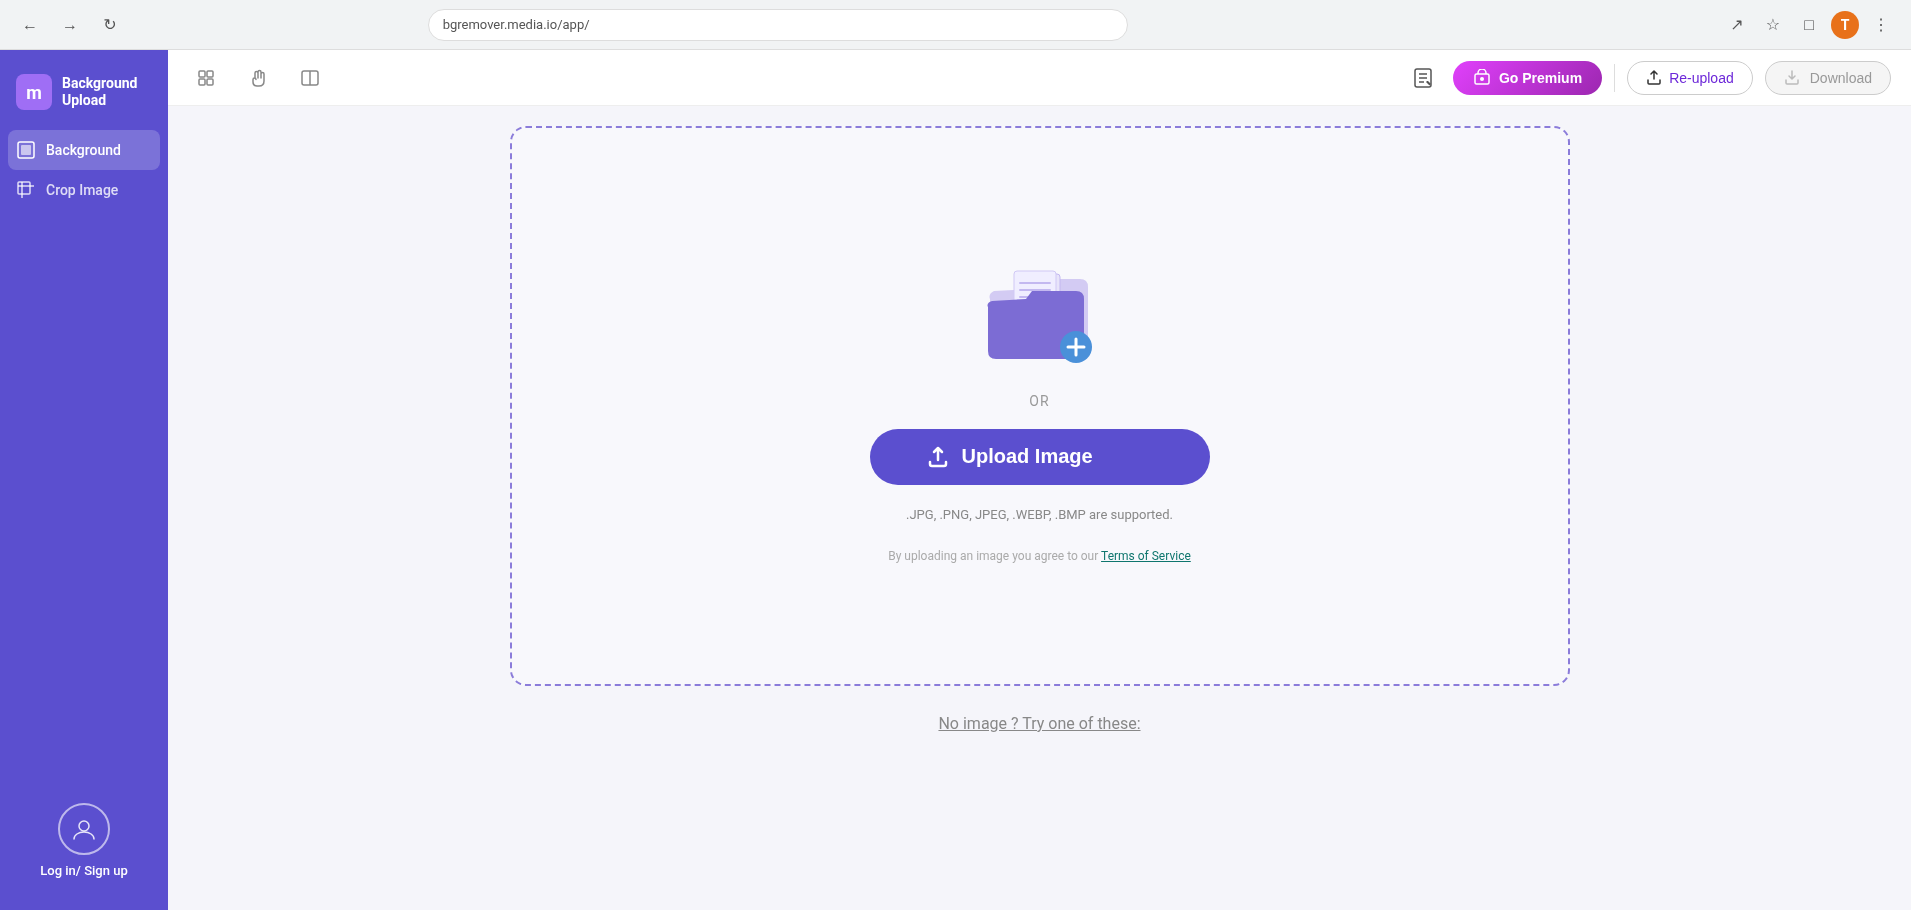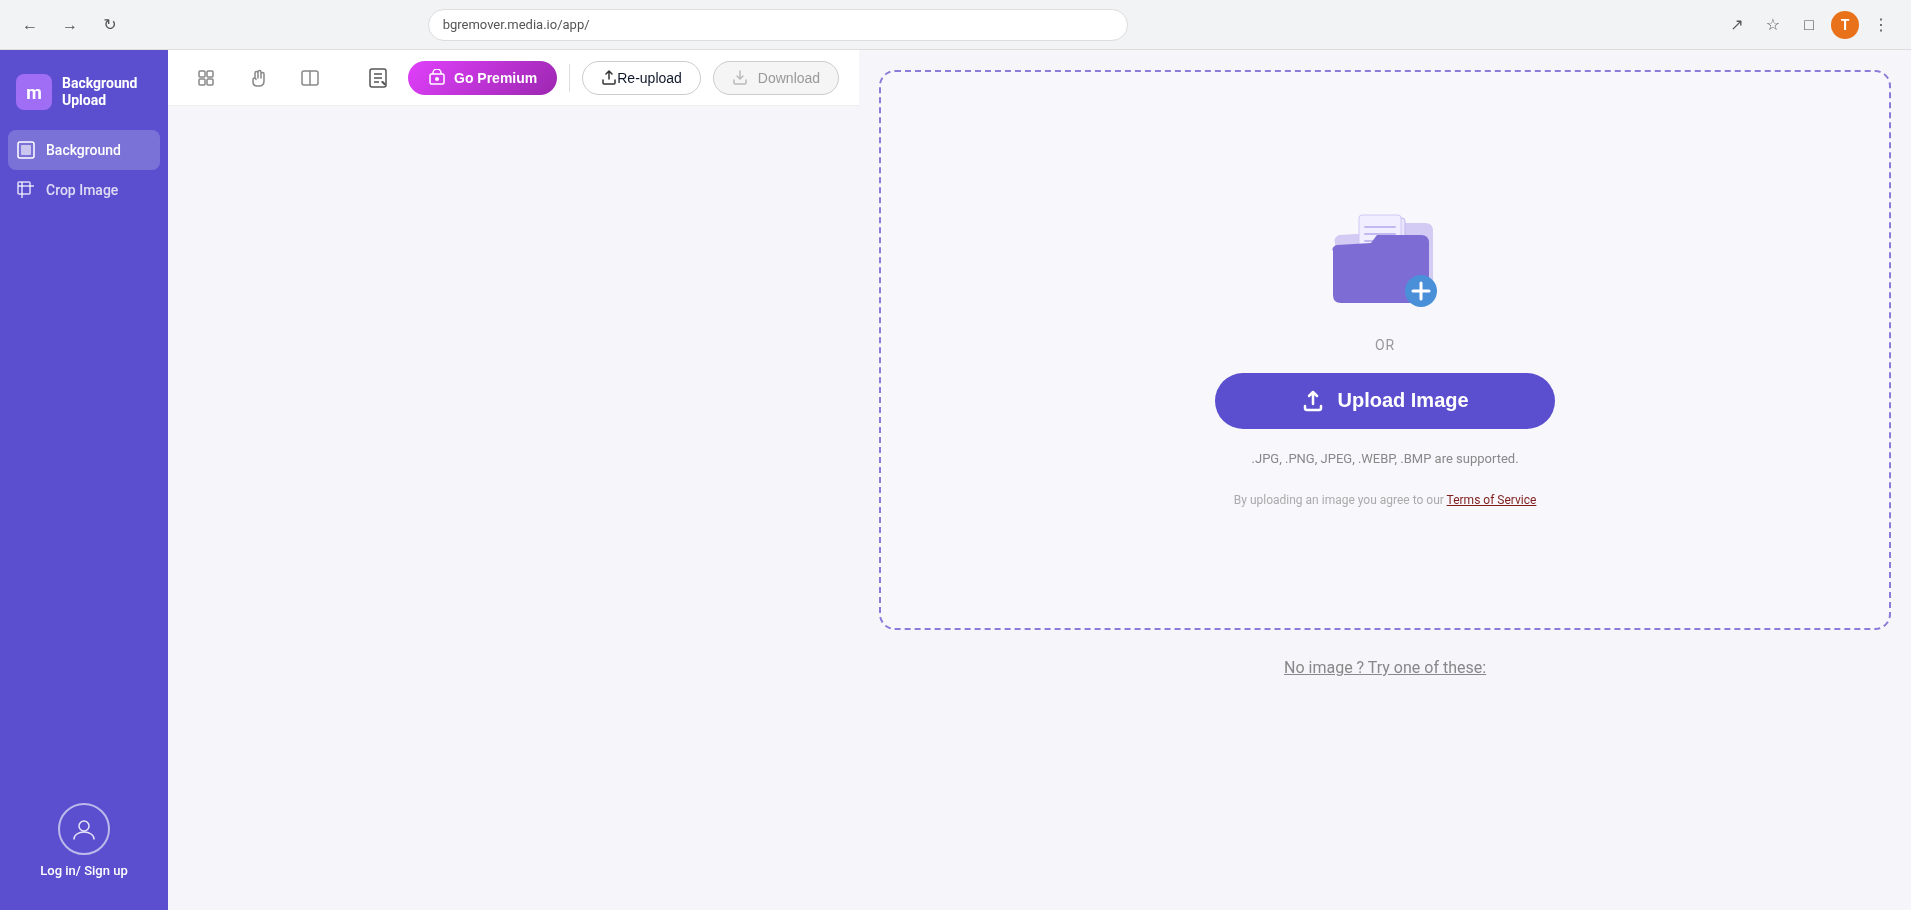--- a/index.html
+++ b/index.html
@@ -142,20 +142,21 @@
       color: white;
       font-size: 13px;
       font-weight: 500;
       text-align: center;
     }
 
     
     .main-content {
       flex: 1;
       display: flex;
+      flex-direction: column;
       background: #f5f5fa;
       overflow: auto;
     }
 
     
     .toolbar {
       background: white;
       height: 56px;
       display: flex;
       align-items: center;
@@ -201,23 +202,23 @@
     }
     .toolbar-divider {
       width: 1px; height: 28px; background: #ddd;
     }
     .reupload-btn {
       border: 1px solid #ccc;
       background: white;
       border-radius: 24px;
       padding: 8px 18px;
       font-size: 14px;
-      color: #0f172a;
-      cursor: pointer;
-      display: flex; align-items: center; gap: 0;
+      color: #6d28d9;
+      cursor: pointer;
+      display: flex; align-items: center; gap: 7px;
     }
     .download-btn {
       border: 1px solid #ccc;
       background: #f5f5f5;
       border-radius: 24px;
       padding: 8px 18px;
       font-size: 14px;
       color: #999;
       cursor: not-allowed;
       display: flex; align-items: center; gap: 10px;
@@ -271,37 +272,37 @@
       color: white;
       border: none;
       border-radius: 32px;
       padding: 16px 56px;
       font-size: 20px;
       font-weight: 700;
       cursor: pointer;
       display: flex; align-items: center; gap: 12px;
       margin-bottom: 20px;
       min-width: 340px;
-      justify-content: center;
+      justify-content: flex-start;
     }
 
     .file-info-text {
       font-size: 13px;
       color: #888;
       text-align: center;
       line-height: 1.6;
       margin-bottom: 24px;
     }
     .tos-text {
       font-size: 12px;
       color: #aaa;
       text-align: center;
     }
     .tos-link {
-      color: #7f1d1d;
+      color: #0f766e;
       text-decoration: underline;
     }
 
     .no-image-text {
       margin-top: 28px;
       font-size: 16px;
       color: #888;
       text-align: center;
       text-decoration: underline;
     }

